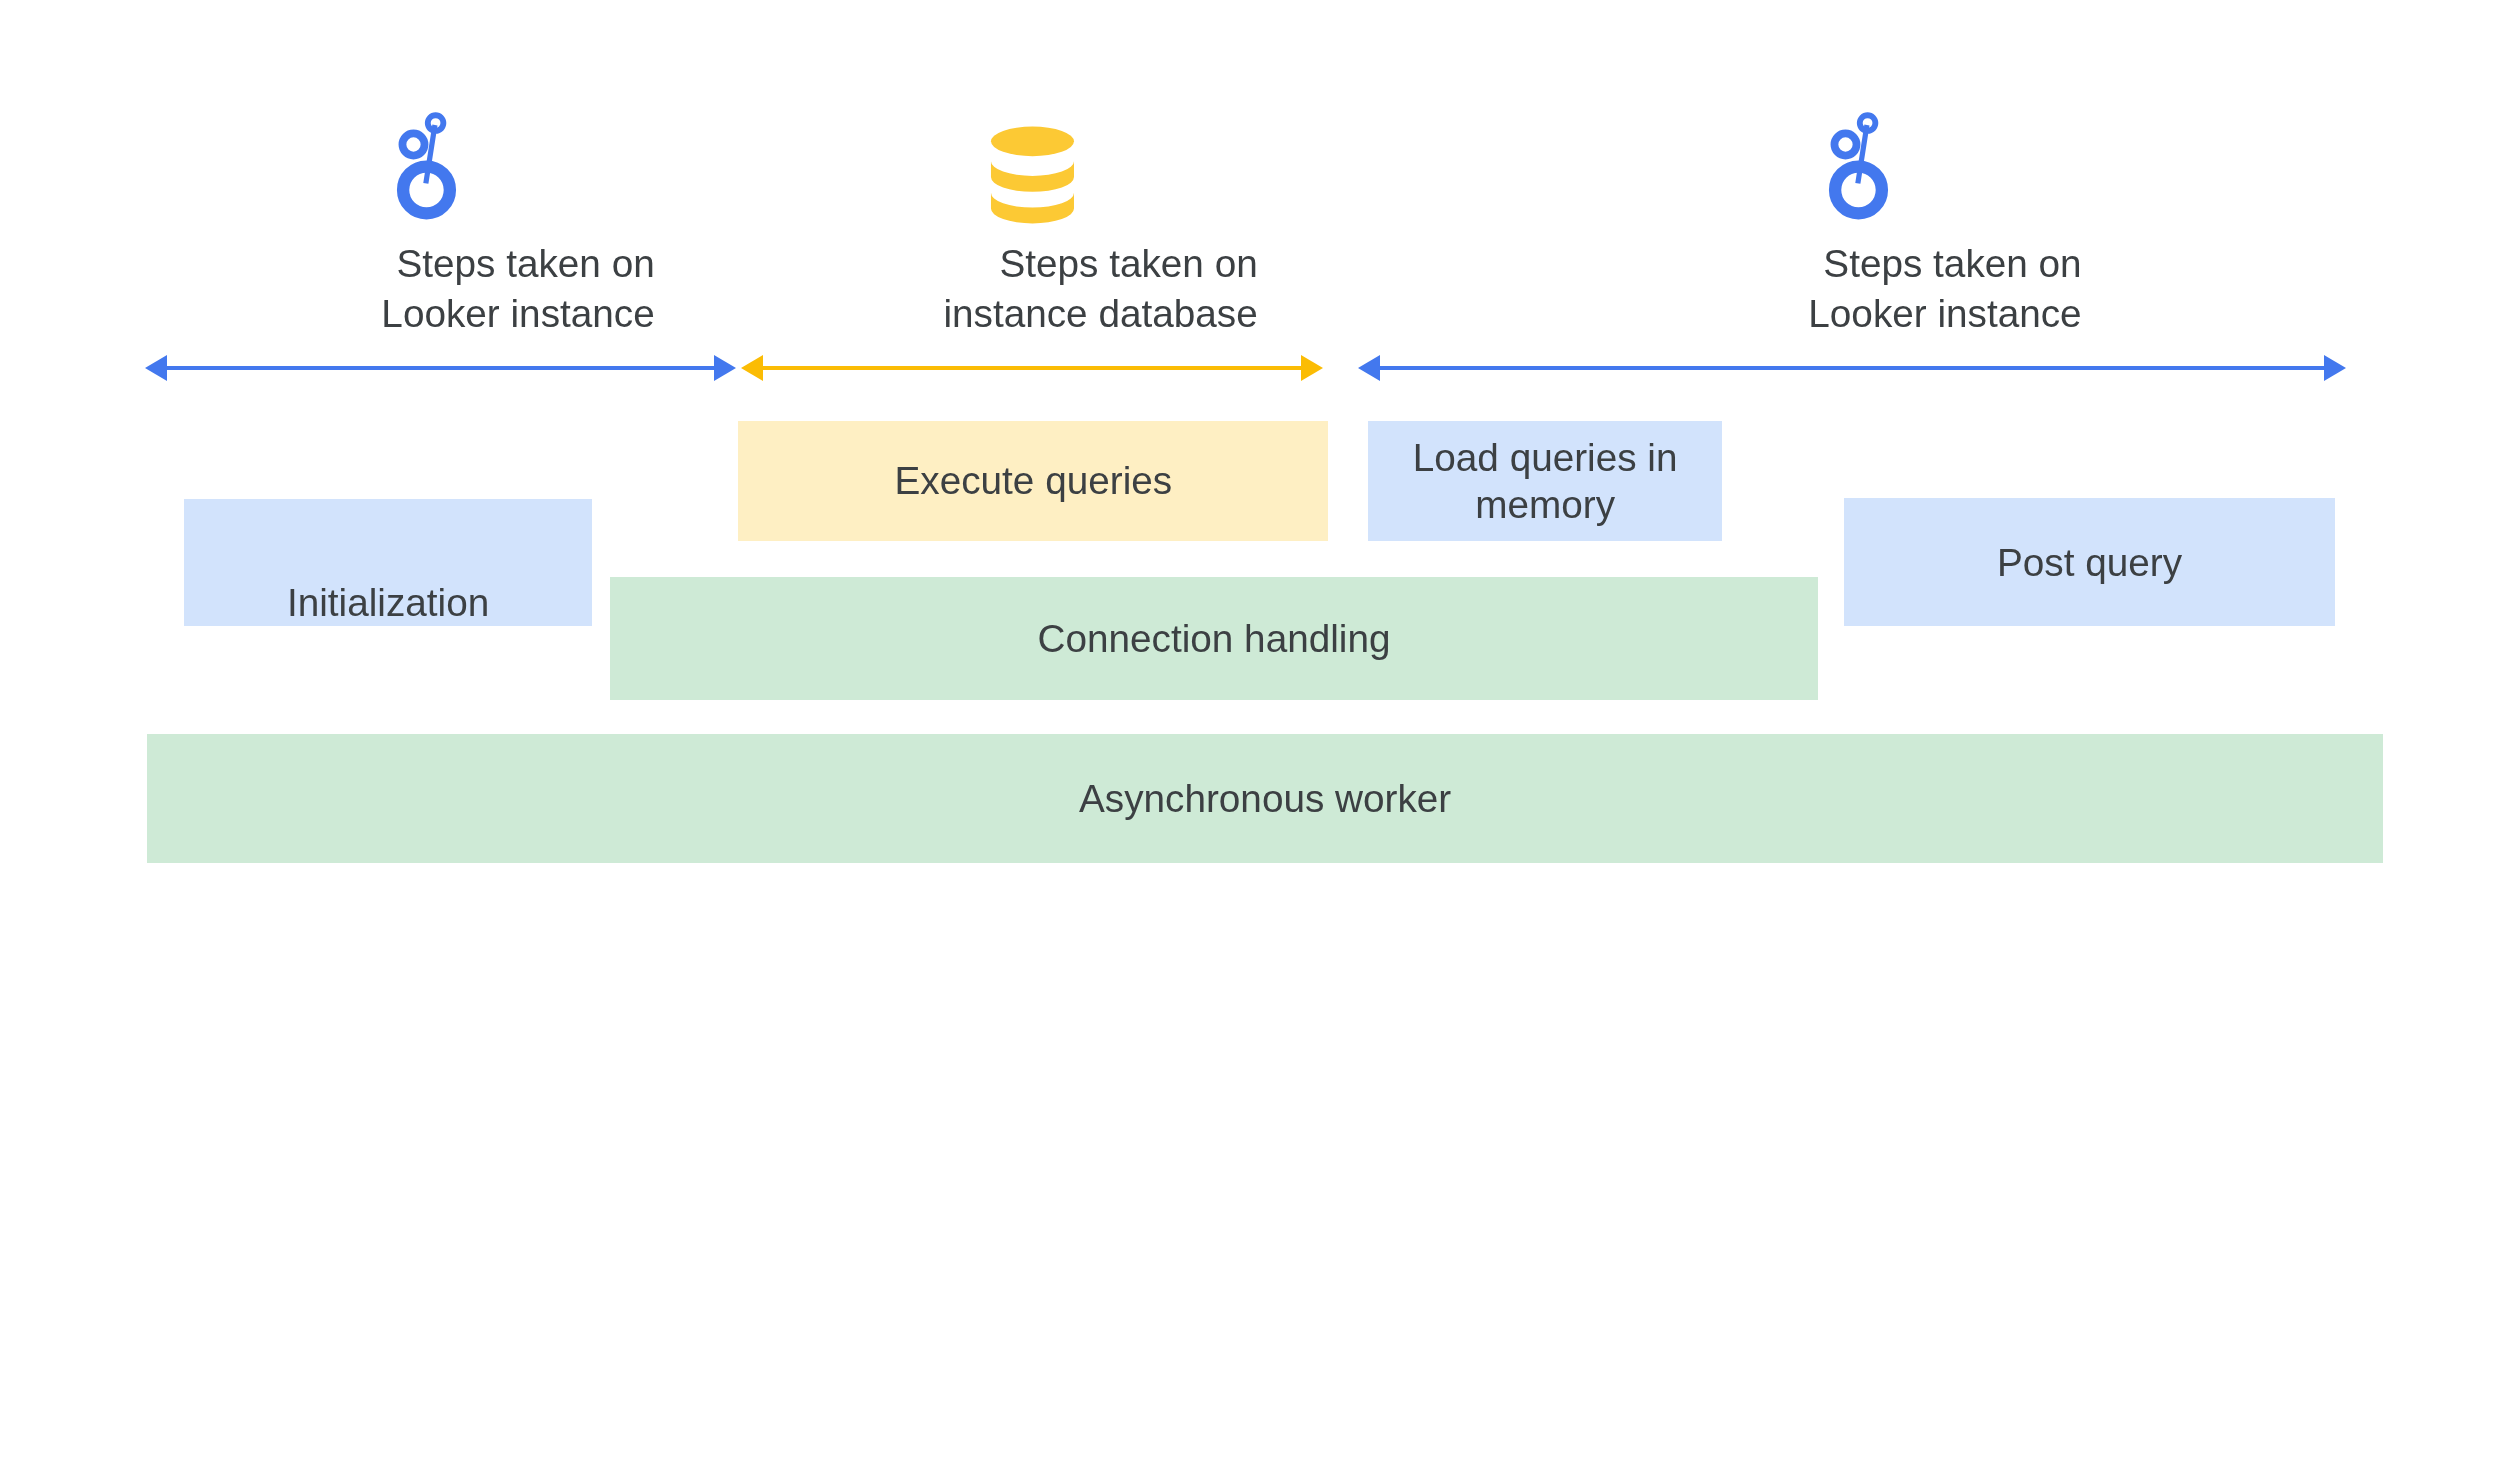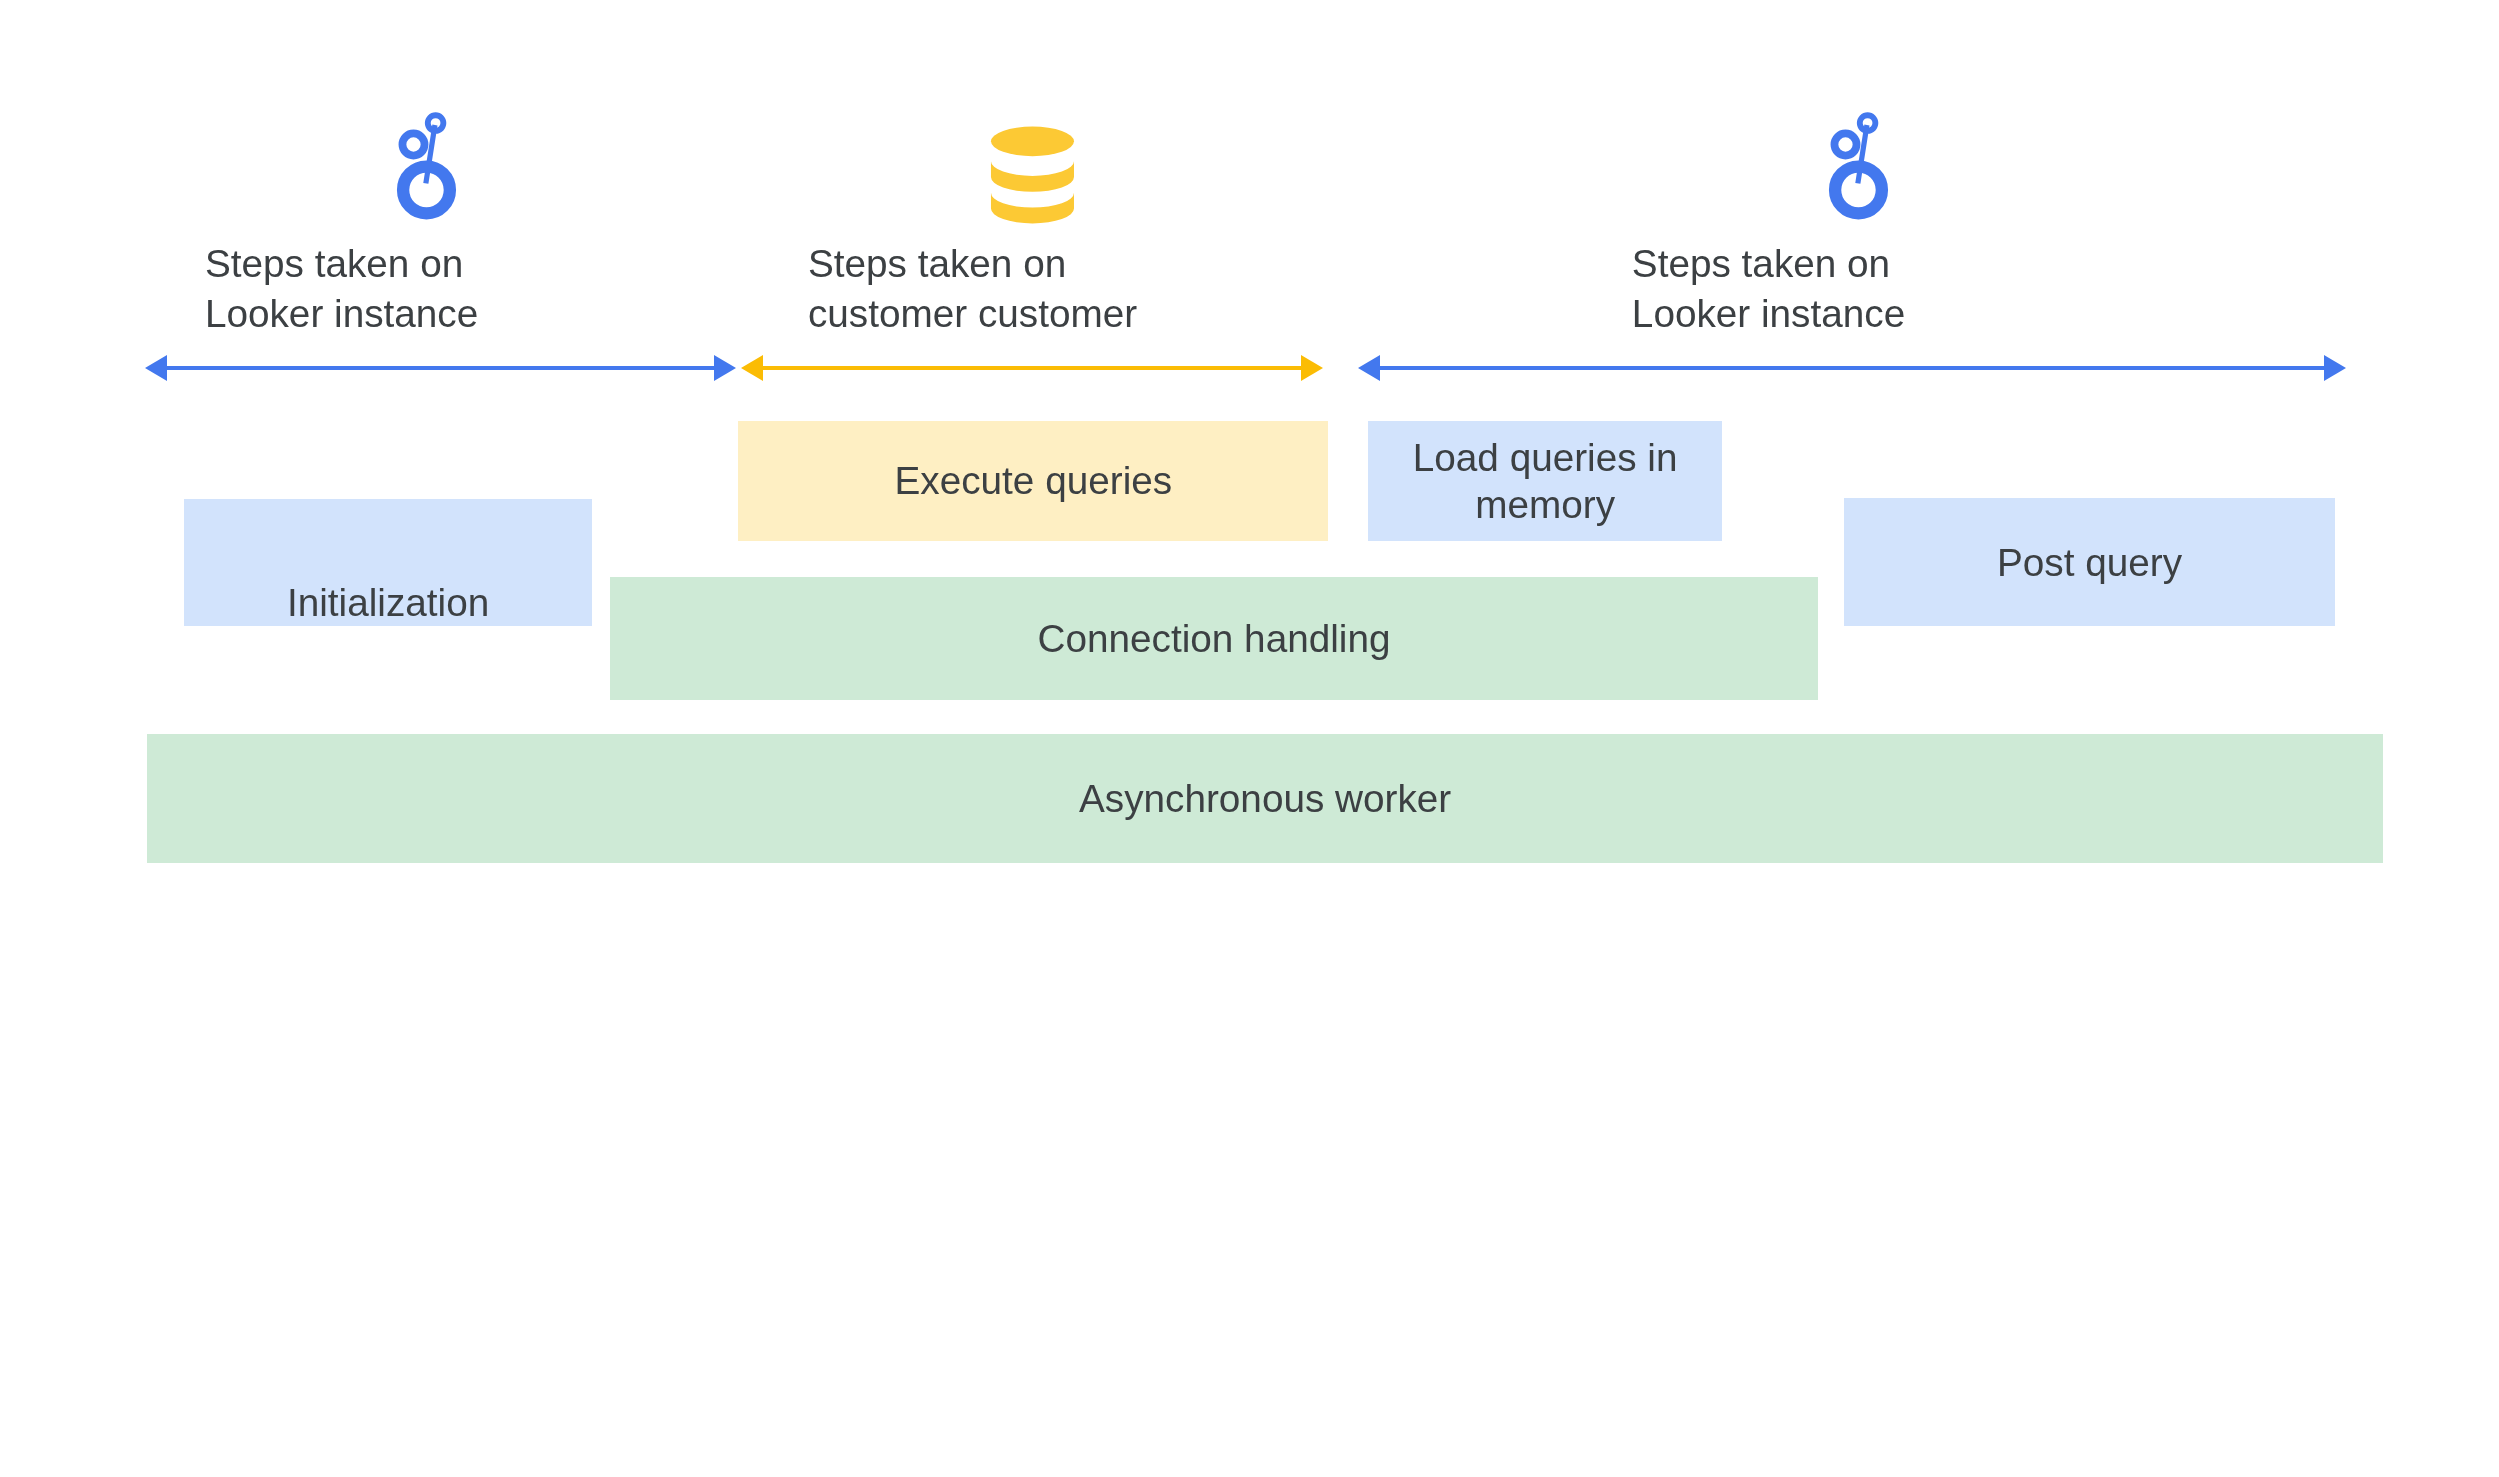--- a/index.html
+++ b/index.html
@@ -13,21 +13,21 @@
     --page-bg:#ffffff;
   }
   *{margin:0;padding:0;box-sizing:border-box;}
   html,body{background:var(--page-bg);overflow-x:hidden;}
   body{font-family:"Liberation Sans", sans-serif;color:var(--text-dark);}
   .canvas{position:relative;width:100vw;height:36.95vw;background:var(--page-bg);overflow:hidden;}
 
   
   .section-label{
     position:absolute;width:18vw;top:9.55vw;
-    text-align:left;font-size:1.55vw;line-height:2.02vw;color:var(--text-dark);
+    text-align:right;font-size:1.55vw;line-height:2.02vw;color:var(--text-dark);
   }
 
   
   .icon-wrap{position:absolute;display:block;}
   .icon-wrap svg{display:block;width:100%;height:100%;}
 
   
   .arrow{position:absolute;top:14.2vw;height:1.06vw;}
   .arrow .line{position:absolute;left:0.72vw;right:0.72vw;top:calc(50% - 0.09vw);height:0.18vw;background:var(--c);}
   .arrow::before{content:"";position:absolute;left:0;top:0;width:0;height:0;
@@ -102,21 +102,21 @@
       </g>
     </svg>
   </span>
 
   <div id="label-left" class="section-label">
     <span>Steps taken on</span><br>
     <span>Looker instance</span>
   </div>
   <div id="label-mid" class="section-label">
     <span>Steps taken on</span><br>
-    <span>customer customer</span>
+    <span>instance database</span>
   </div>
   <div id="label-right" class="section-label">
     <span>Steps taken on</span><br>
     <span>Looker instance</span>
   </div>
 
   <div id="arrow-left" class="arrow blue">
     <div class="line"></div>
   </div>
   <div id="arrow-mid" class="arrow yellow">

